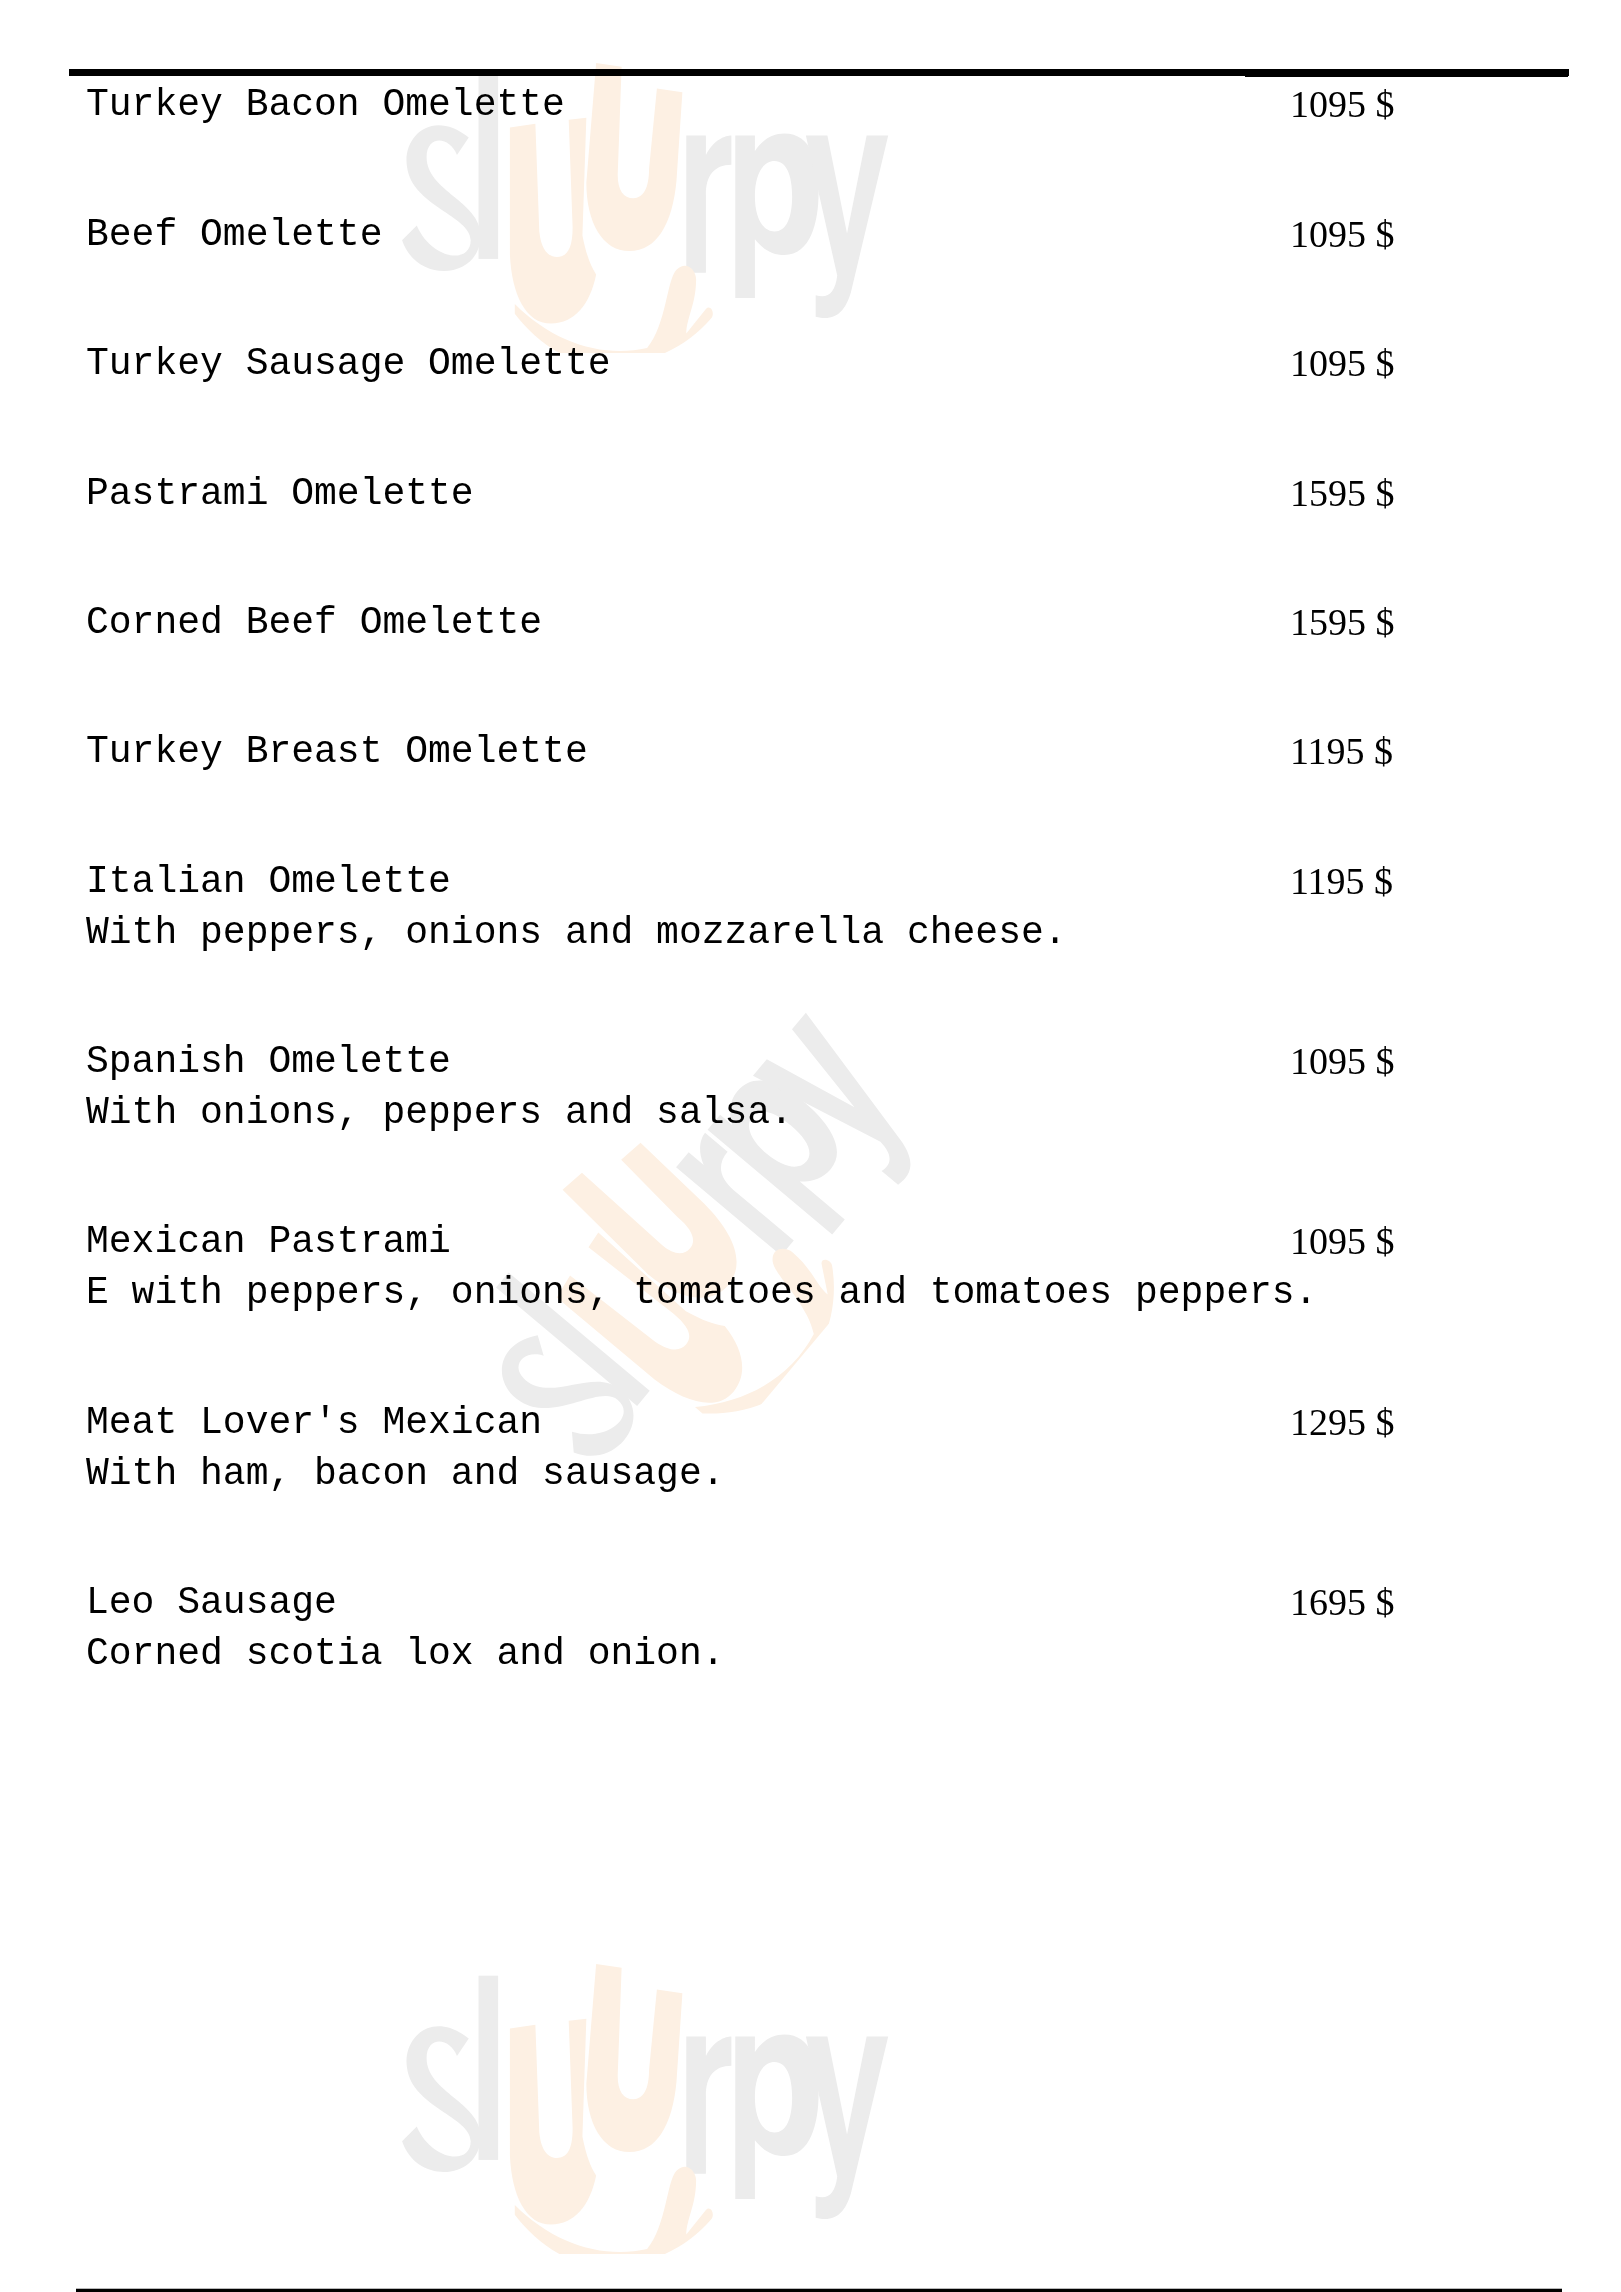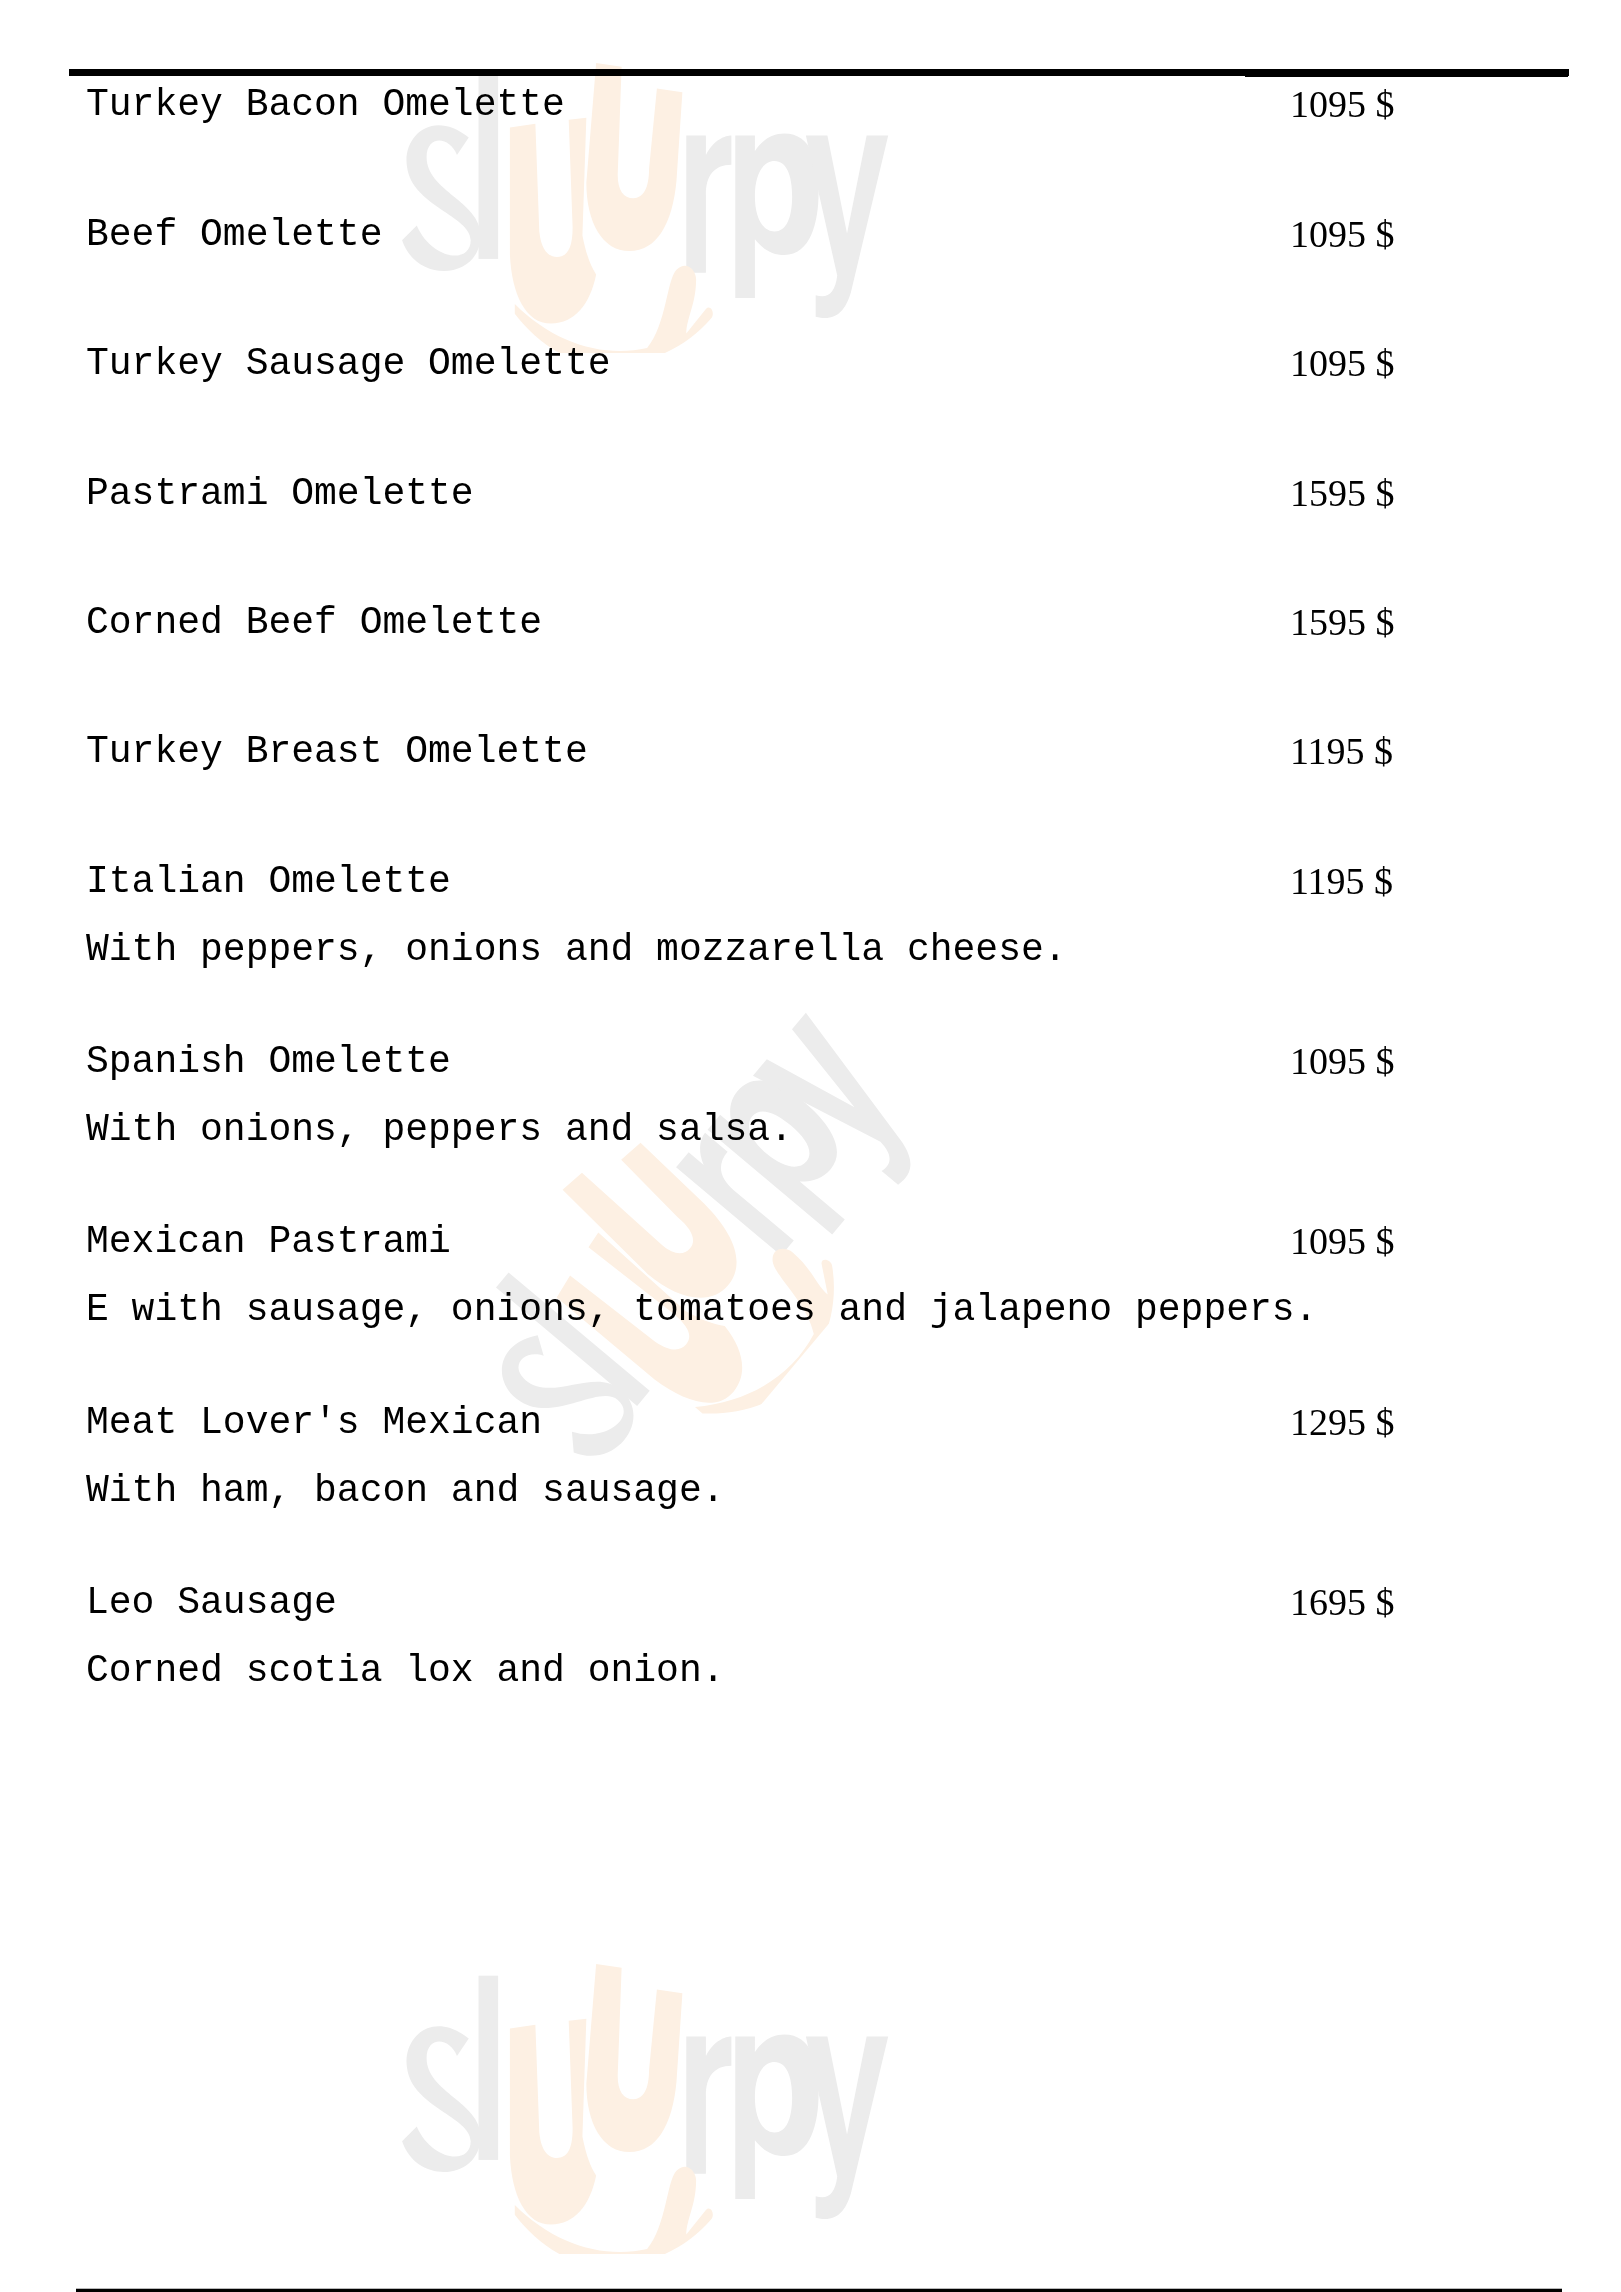--- a/index.html
+++ b/index.html
@@ -69,21 +69,21 @@
       width: 1621px;
     }
     .item-name, .item-desc {
       position: absolute;
       left: 86px;
       font-size: 38px;
       line-height: 51px;
       white-space: nowrap;
       font-family: Liberation Mono, monospace;
     }
-    .item-desc { top: 68px; }
+    .item-desc { top: 51px; }
     .item-name { top: 0; }
     .item-price {
       position: absolute;
       left: 1274px;
       top: 0;
       font-size: 38px;
       line-height: 51px;
       white-space: nowrap;
       margin-left: 16px;
     }
@@ -185,21 +185,21 @@
   </div>
 
   <div class="item" style="top:1036px;">
     <div class="item-name">Spanish Omelette</div>
     <div class="item-desc">With onions, peppers and salsa.</div>
     <div class="item-price">1095 $</div>
   </div>
 
   <div class="item" style="top:1216px;">
     <div class="item-name">Mexican Pastrami</div>
-    <div class="item-desc">E with sausage, onions, tomatoes and jalapeno peppers.</div>
+    <div class="item-desc">E with peppers, onions, tomatoes and tomatoes peppers.</div>
     <div class="item-price">1095 $</div>
   </div>
 
   <div class="item" style="top:1397px;">
     <div class="item-name">Meat Lover's Mexican</div>
     <div class="item-desc">With ham, bacon and sausage.</div>
     <div class="item-price">1295 $</div>
   </div>
 
   <div class="item" style="top:1577px;">

